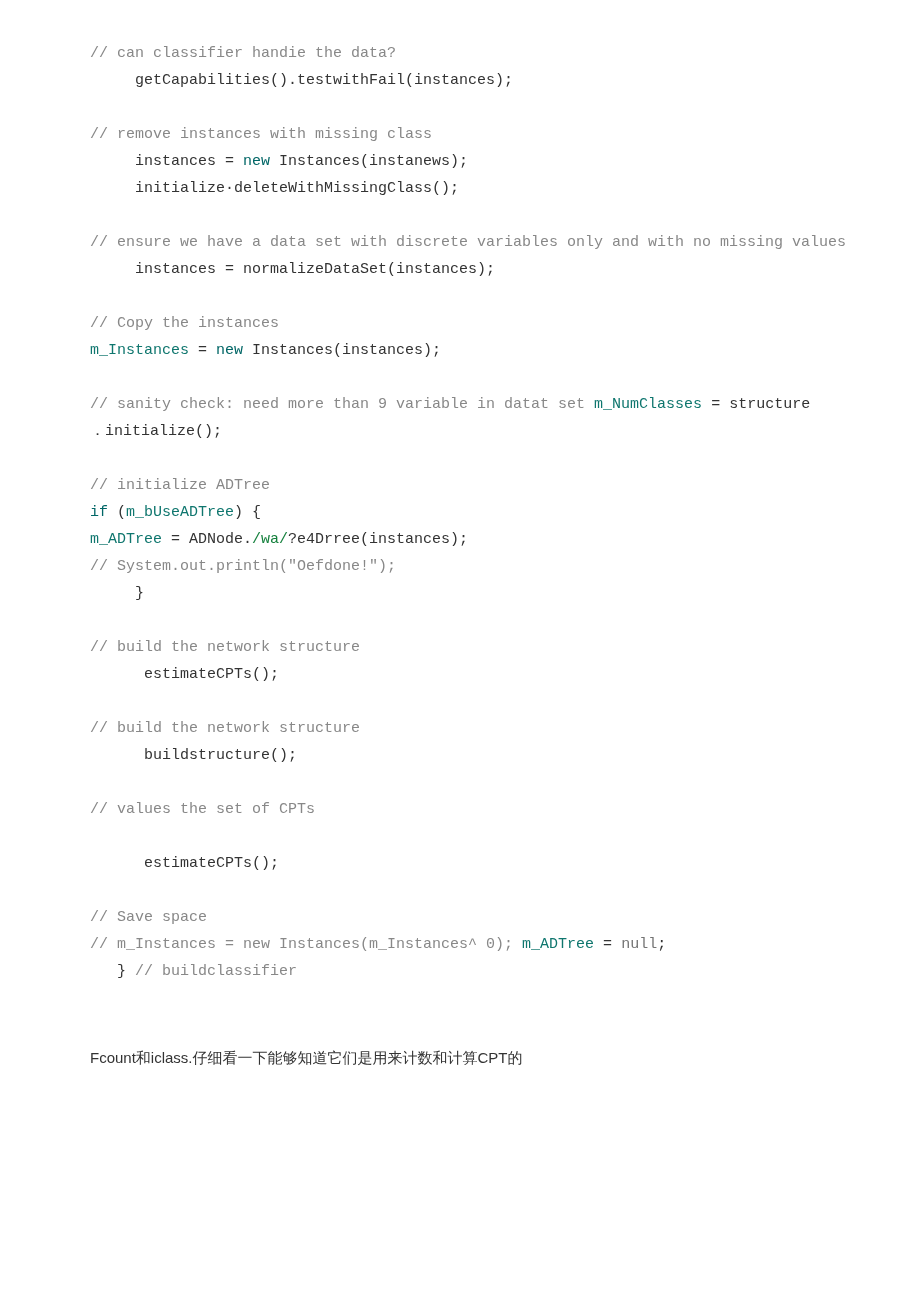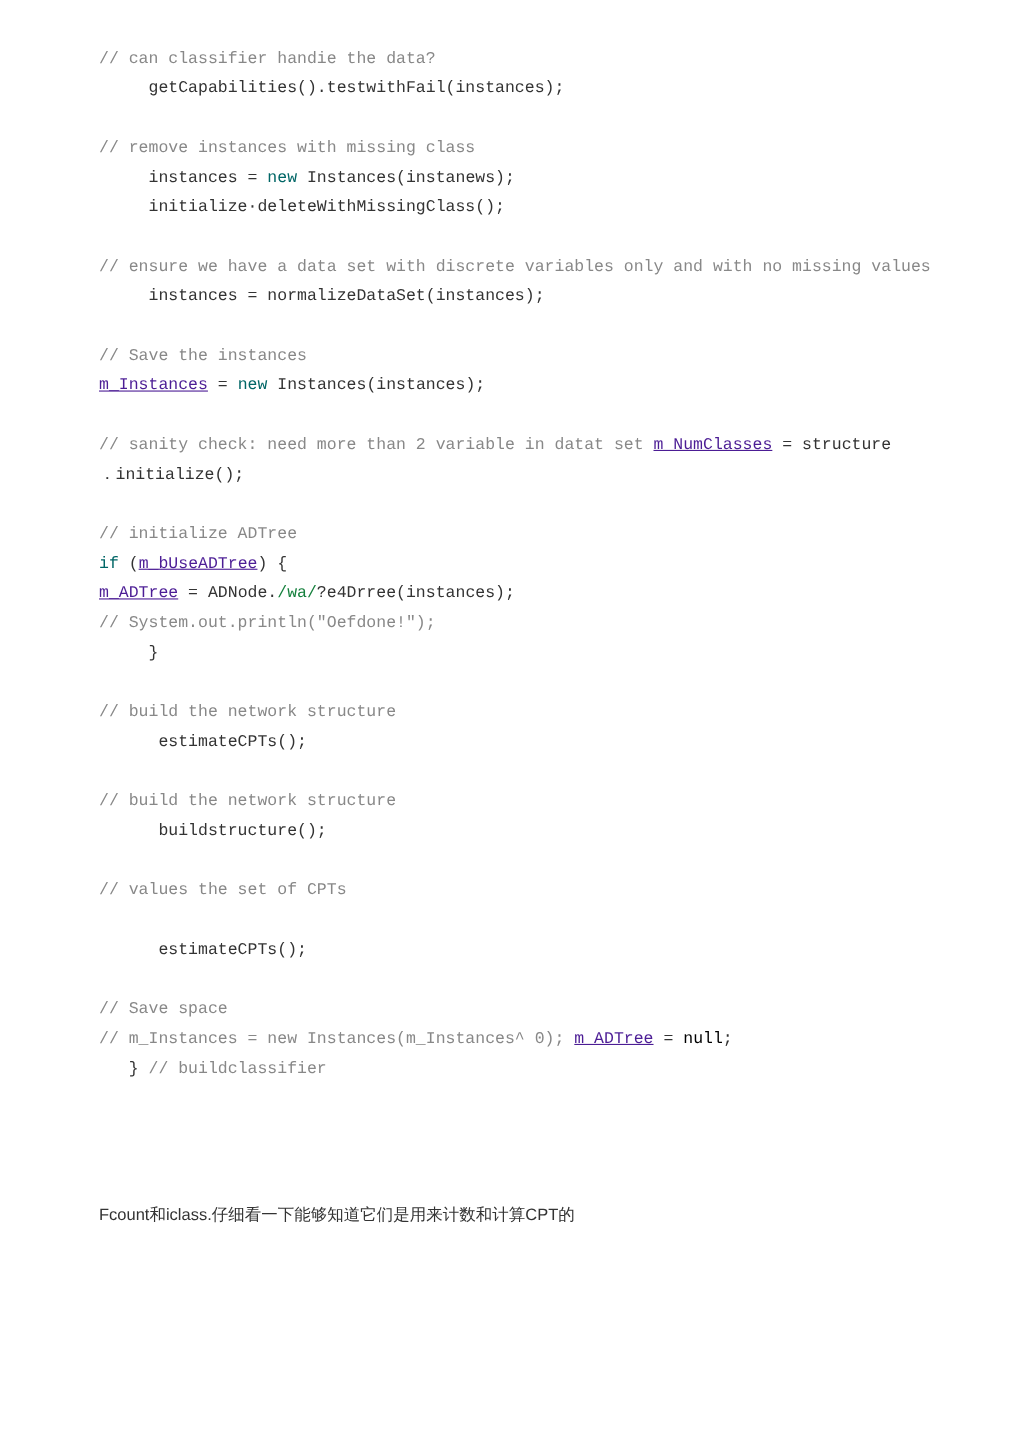--- a/index.html
+++ b/index.html
@@ -12,47 +12,47 @@
     color: #333333;
     width: 920px;
     box-sizing: border-box;
   }
   .code-block {
     white-space: pre;
   }
   .comment { color: #888888; text-align: right; }
   .kw { color: #006666; }
   .op { color: #15803d; }
-  .var { color: #4c1d95; text-decoration: underline; }
-  .null { color: #000000; }
+  .var { color: #0f766e; }
+  .null { color: #737373; }
   .prose {
     font-family: -apple-system, "Helvetica Neue", Arial, "PingFang SC", "Microsoft YaHei", sans-serif;
     color: #333333;
     font-size: 15px;
     line-height: 1.7;
-    margin-top: 107px;
+    margin-top: 60px;
   }
 </style>
 </head>
 <body>
 
 <div class="code-block"><span class="comment">// can classifier handie the data?</span>
 <span>     getCapabilities().testwithFail(instances);</span>
 
 <span class="comment">// remove instances with missing class</span>
 <span>     instances = </span><span class="kw">new</span><span> Instances(instanews);</span>
 <span>     initialize·deleteWithMissingClass();</span>
 
 <span class="comment">// ensure we have a data set with discrete variables only and with no missing values</span>
 <span>     instances = normalizeDataSet(instances);</span>
 
-<span class="comment">// Save the instances</span>
+<span class="comment">// Copy the instances</span>
 <span class="var">m_Instances</span><span> = </span><span class="kw">new</span><span> Instances(instances);</span>
 
-<span class="comment">// sanity check: need more than 2 variable in datat set </span><span class="var">m_NumClasses</span><span> = structure</span>
+<span class="comment">// sanity check: need more than 9 variable in datat set </span><span class="var">m_NumClasses</span><span> = structure</span>
 <span>．initialize();</span>
 
 <span class="comment">// initialize ADTree</span>
 <span class="kw">if</span><span> (</span><span class="var">m_bUseADTree</span><span>) {</span>
 <span class="var">m_ADTree</span><span> = ADNode.</span><span class="op">/wa/</span><span>?e4Drree(instances);</span>
 <span class="comment">// System.out.println("Oefdone!");</span>
 <span>     }</span>
 
 <span class="comment">// build the network structure</span>
 <span>      estimateCPTs();</span>

